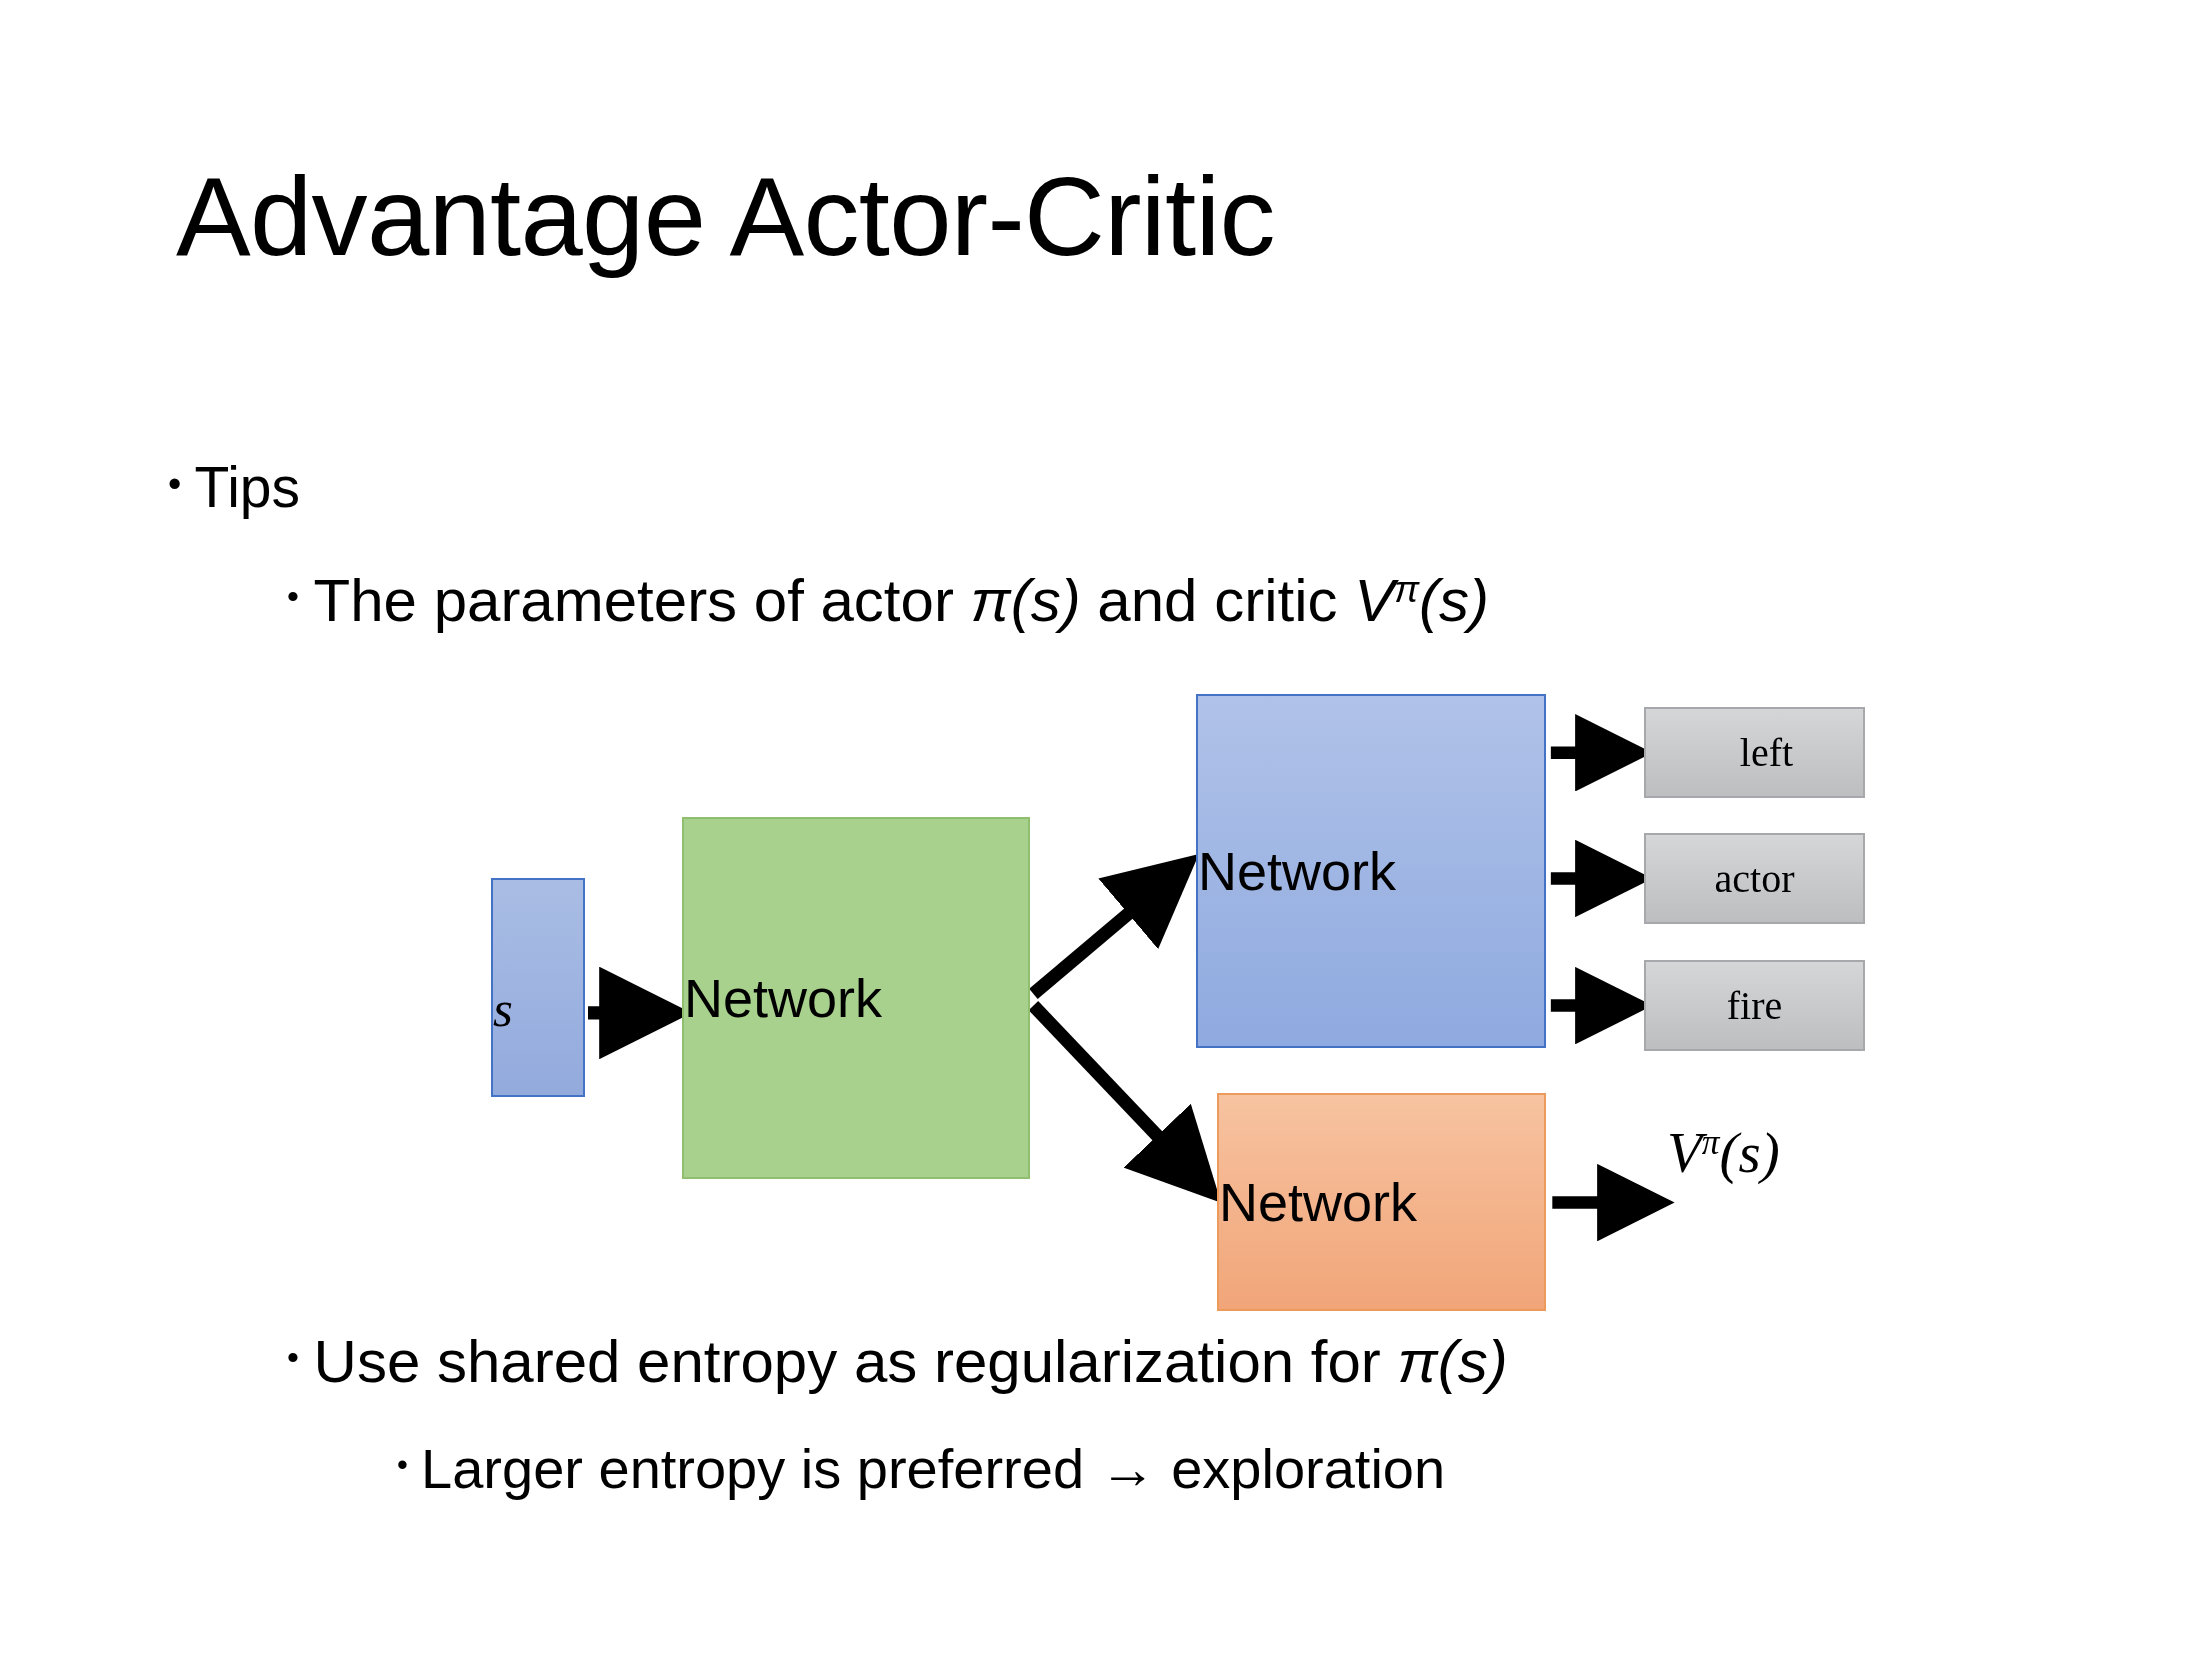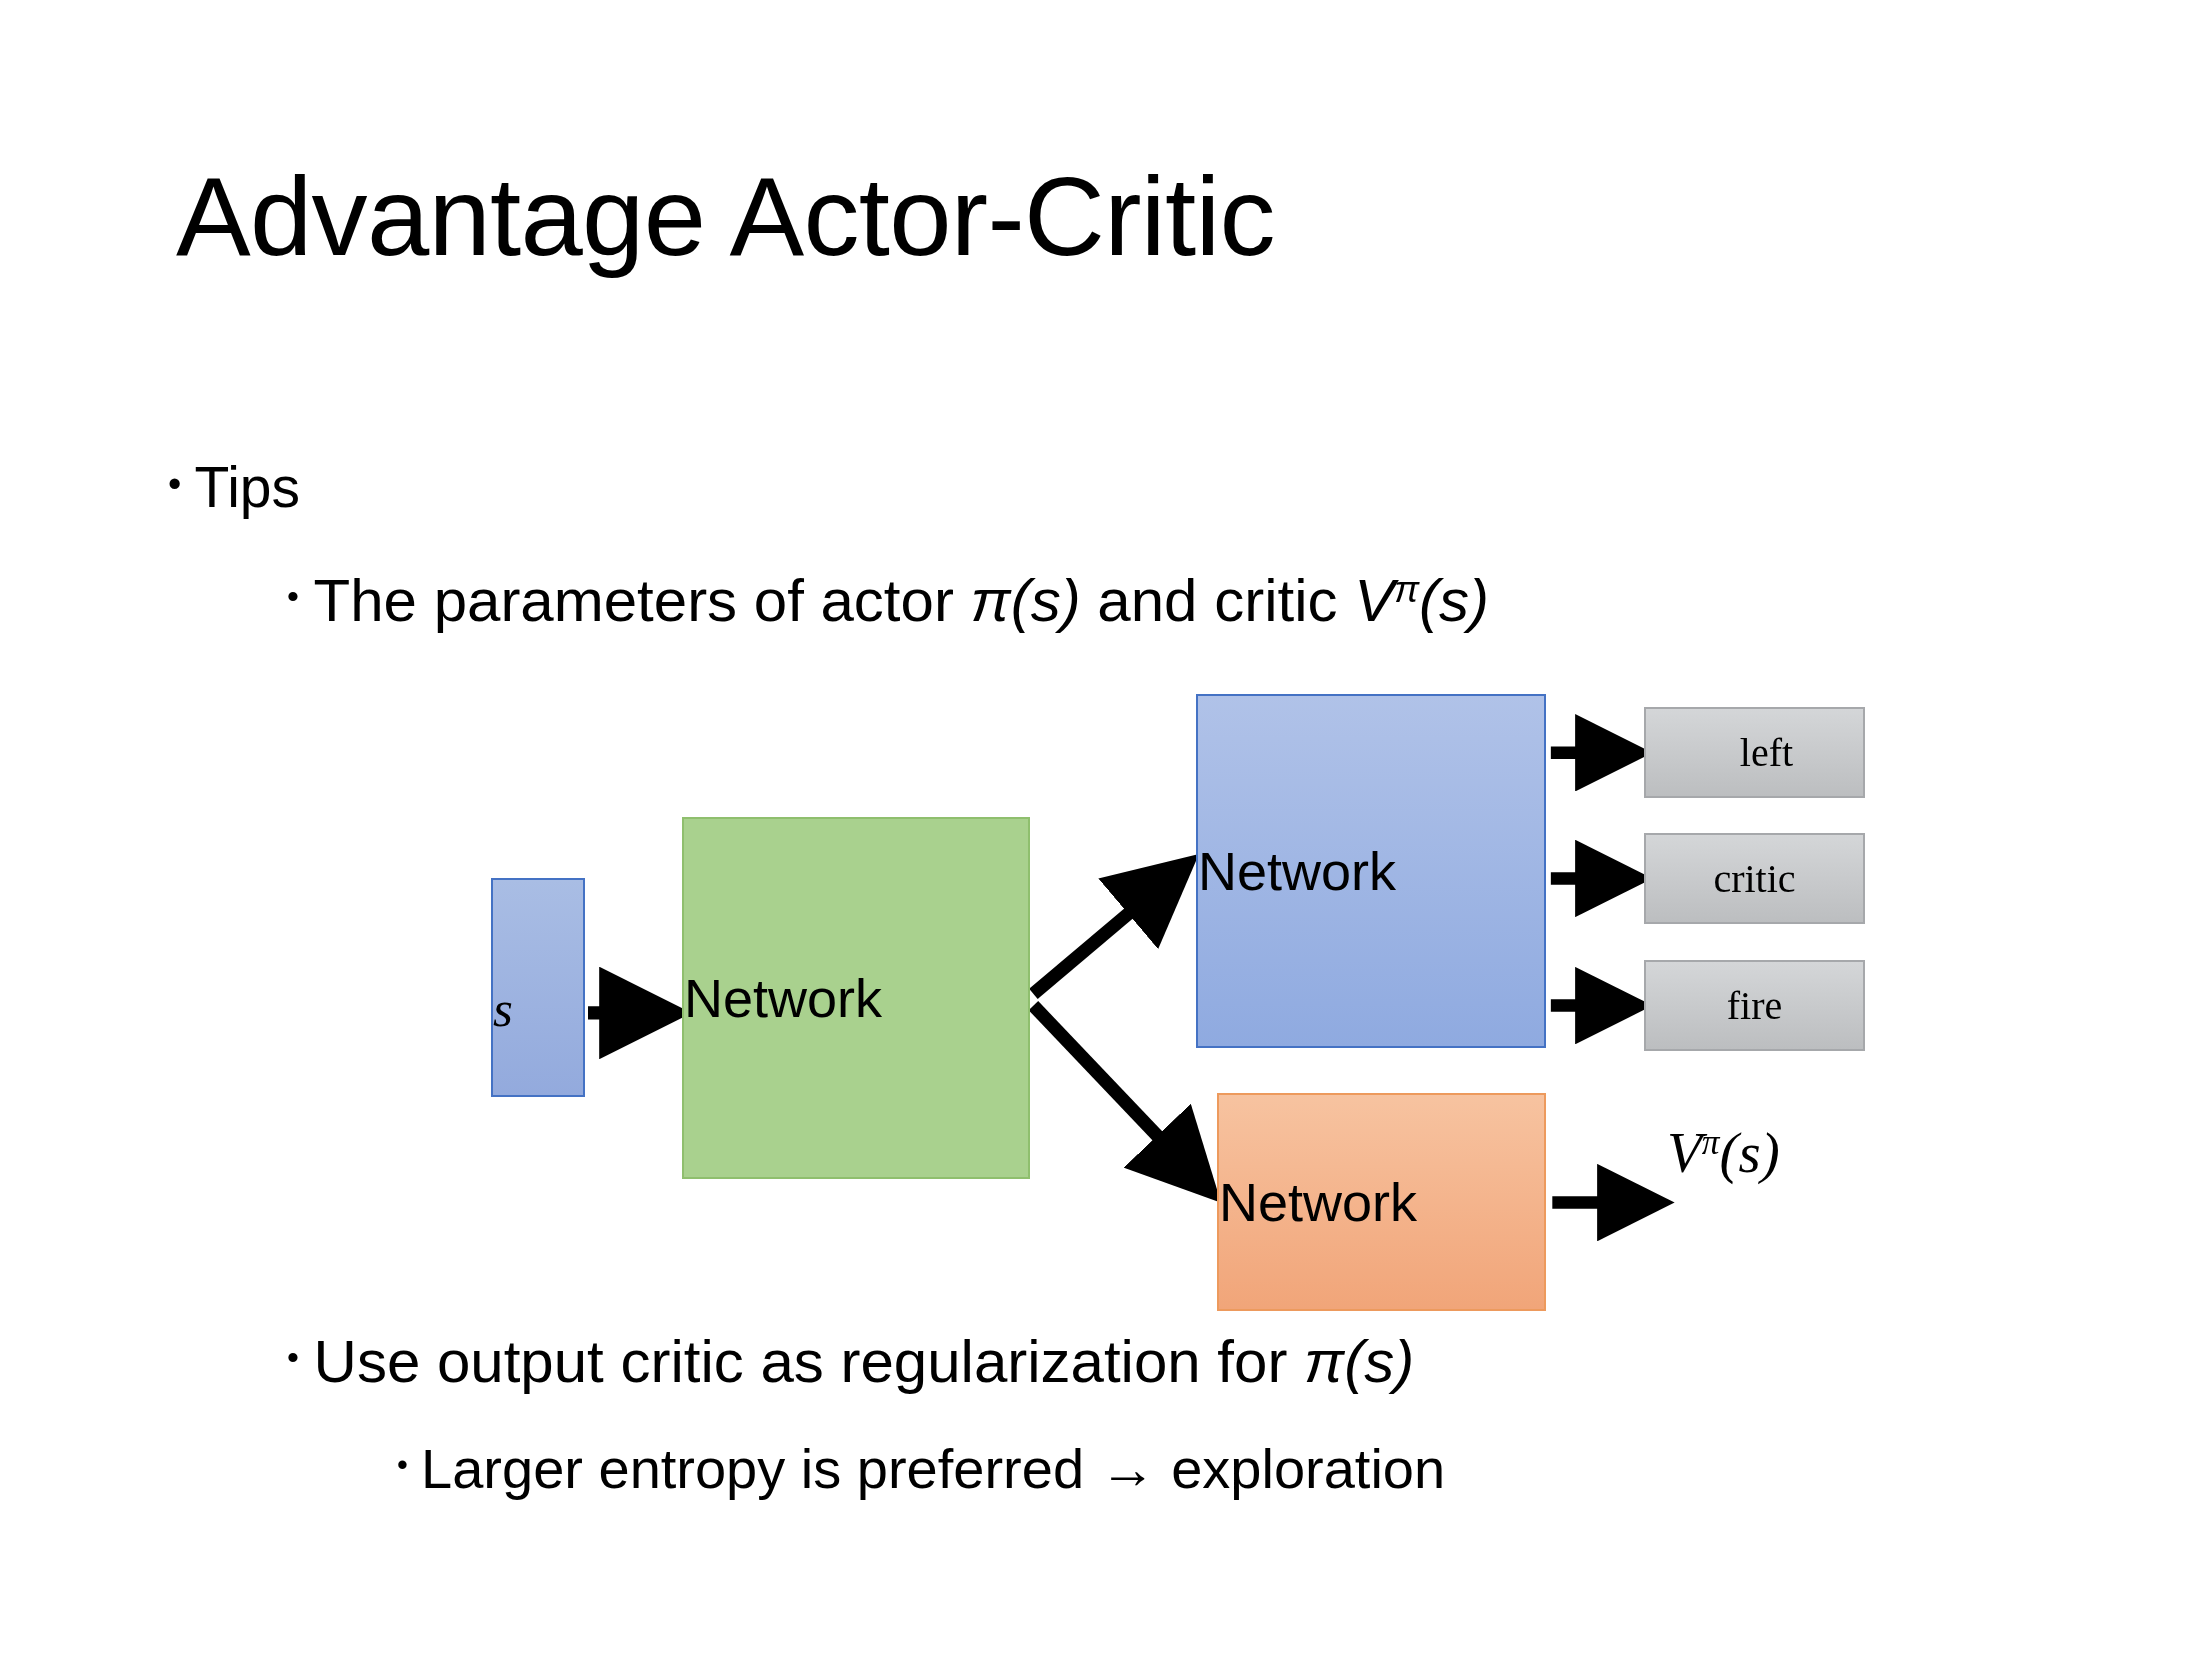--- a/index.html
+++ b/index.html
@@ -189,21 +189,21 @@
     <span class="btext">Tips</span>
   </div>
 
   <div class="bullet" id="bullet-params">
     <span class="dot">•</span>
     <span class="btext"><span>The parameters of actor </span><span class="math">π(s)</span><span>  and critic </span><span class="math"><span>V</span><span class="sup">π</span><span>(s)</span></span><br></span>
   </div>
 
   <div class="bullet" id="bullet-entropy">
     <span class="dot">•</span>
-    <span class="btext"><span>Use output critic as regularization for </span><span class="math">π(s)</span></span>
+    <span class="btext"><span>Use shared entropy as regularization for </span><span class="math">π(s)</span></span>
   </div>
 
   <div class="bullet" id="bullet-larger">
     <span class="dot">•</span>
     <span class="btext">Larger entropy is preferred → exploration</span>
   </div>
 
   <div id="diagram">
 
     <svg id="arrows" viewBox="0 0 3000 2250">
@@ -242,21 +242,21 @@
     </div>
 
     <div class="node" id="node-critic">
       <span>Network</span>
     </div>
 
     <div class="outbox" id="out-left">
       <span>left</span>
     </div>
     <div class="outbox" id="out-right">
-      <span>critic</span>
+      <span>actor</span>
     </div>
     <div class="outbox" id="out-fire">
       <span>fire</span>
     </div>
 
     <div id="value-label" class="math"><span>V</span><span class="sup">π</span><span>(s)</span></div>
 
   </div>
 </div>
 

